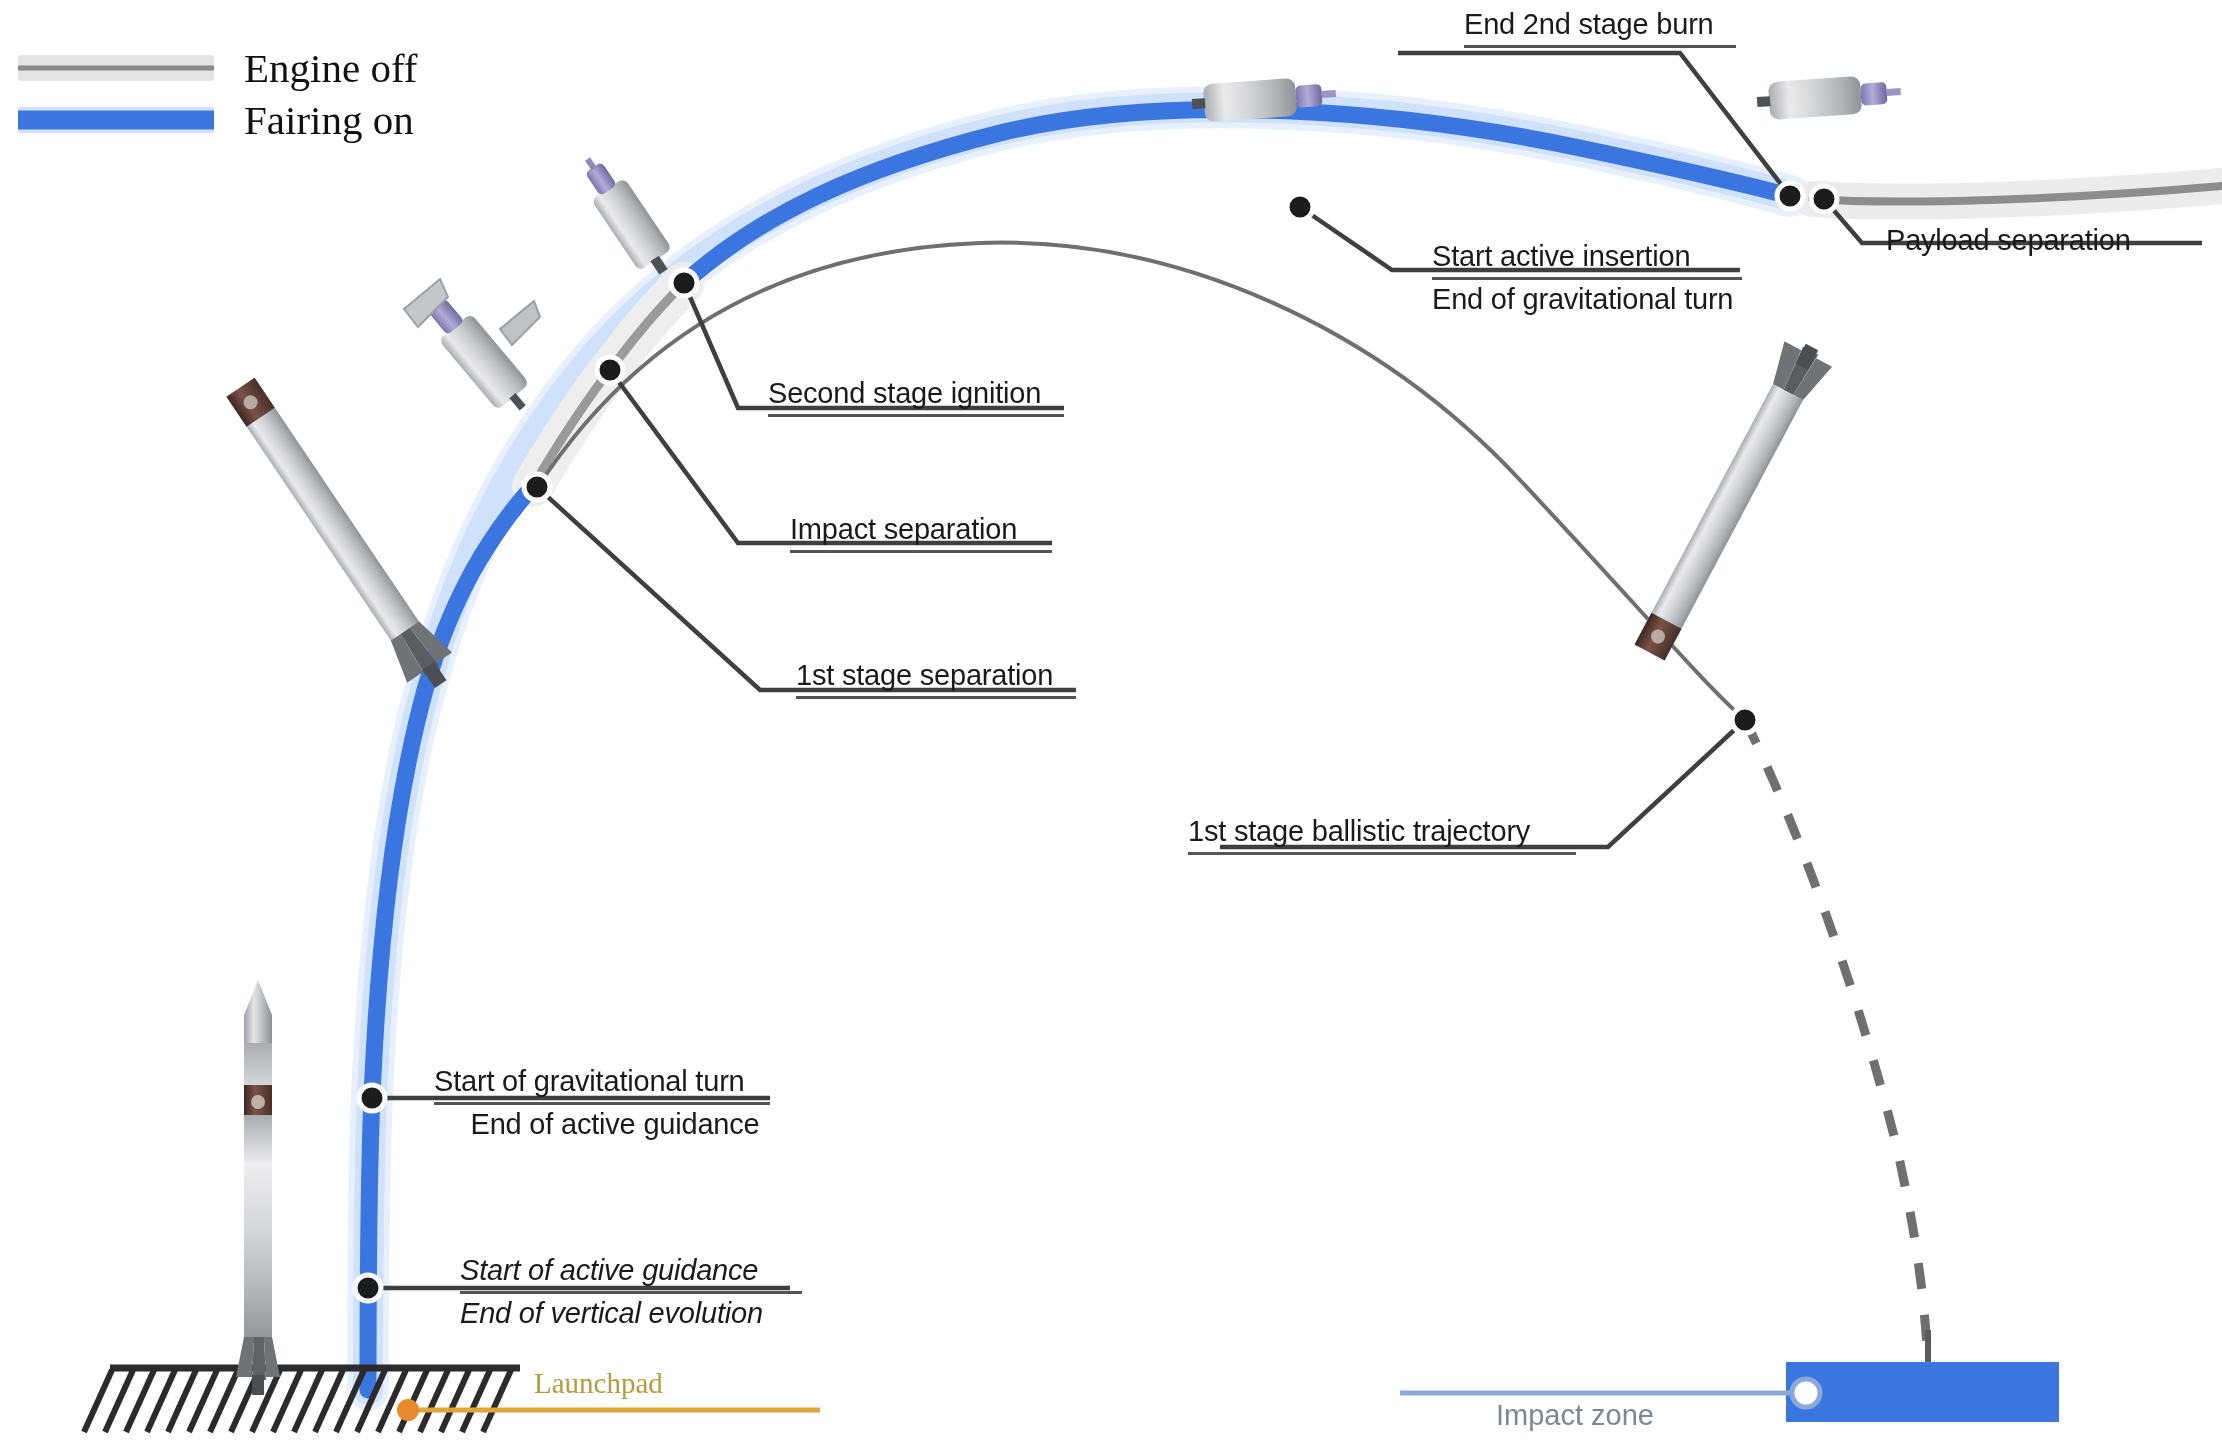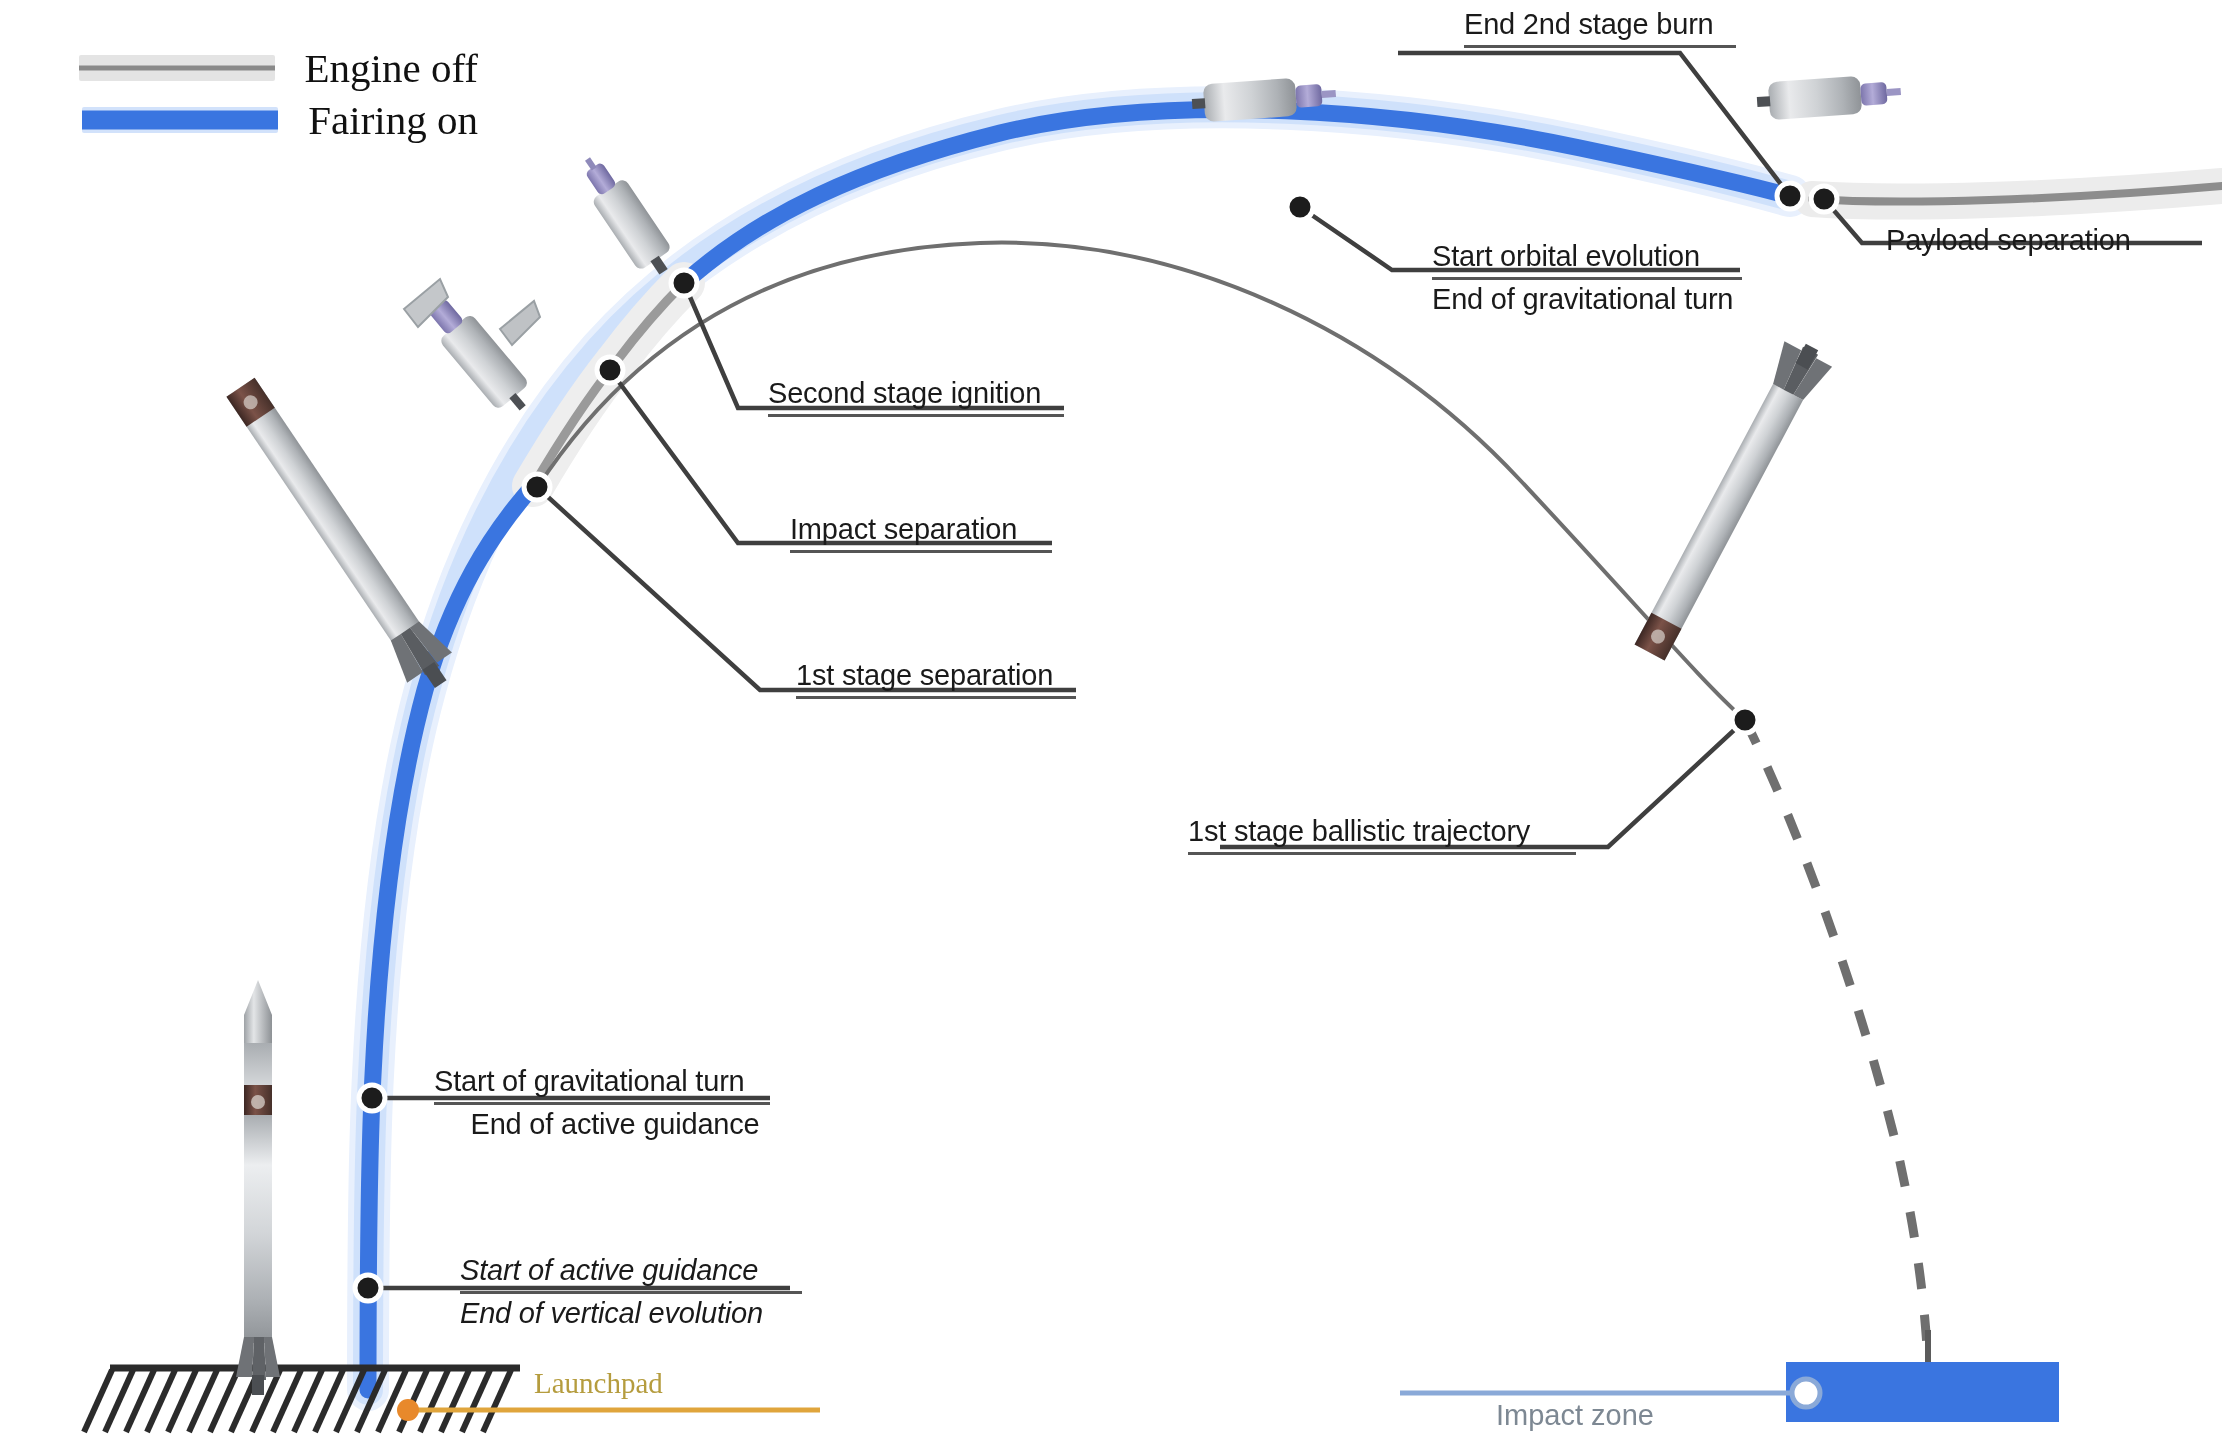--- a/index.html
+++ b/index.html
@@ -55,21 +55,20 @@
   .legend {
     position: absolute;
     left: 18px;
     top: 42px;
     width: 460px;
   }
   .legend-row {
     display: flex;
     align-items: center;
     height: 52px;
-    justify-content: flex-end;
   }
   .legend-swatch {
     width: 196px;
     height: 26px;
     position: relative;
   }
   .legend-swatch .glow {
     position: absolute;
     left: 0; right: 0; top: 0; bottom: 0;
     border-radius: 2px;
@@ -344,21 +343,21 @@
   <div class="label one-line" style="left:1464px; top:6px; width:272px;">
     <span class="ln">End 2nd stage burn</span>
     <span class="rule"></span>
   </div>
 
   <div class="label" style="left:1886px; top:222px;">
     <span class="ln">Payload separation</span>
   </div>
 
   <div class="label two-line" style="left:1432px; top:238px; width:310px;">
-    <span class="ln">Start orbital evolution</span>
+    <span class="ln">Start active insertion</span>
     <span class="rule"></span>
     <span class="ln">End of gravitational turn</span>
   </div>
 
   <div class="label one-line" style="left:768px; top:375px; width:296px;">
     <span class="ln">Second stage ignition</span>
     <span class="rule"></span>
   </div>
 
   <div class="label one-line" style="left:790px; top:511px; width:262px;">

